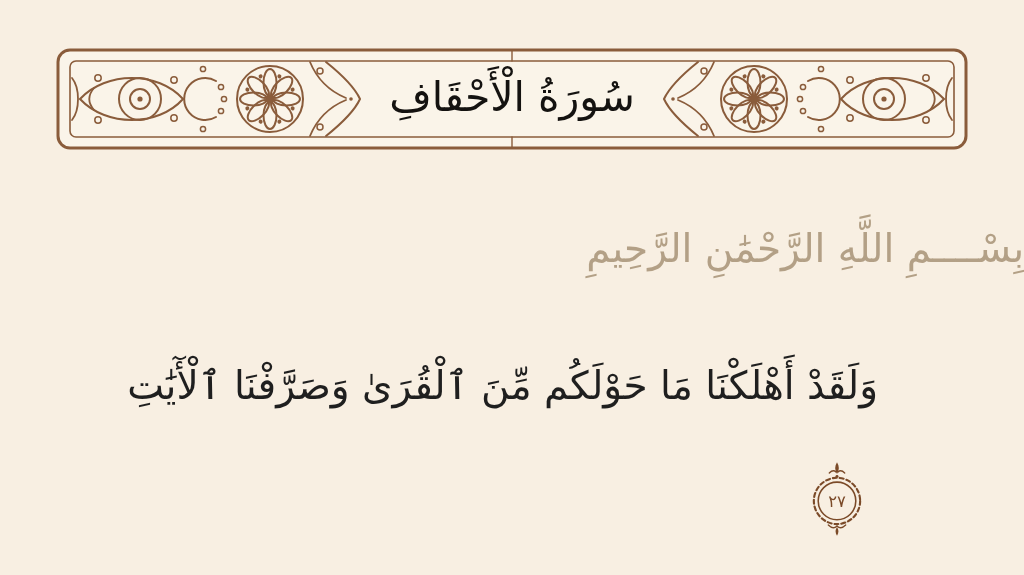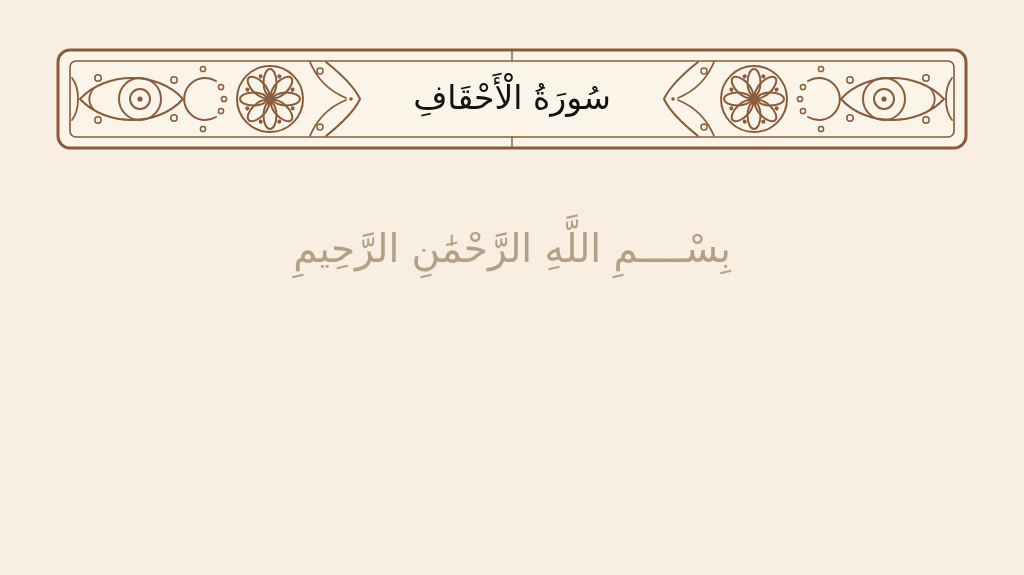--- a/index.html
+++ b/index.html
@@ -17,29 +17,29 @@
   
   .band{
     position:absolute;left:56px;top:48px;
     width:912px;height:102px;
   }
   .band svg{position:absolute;inset:0;display:block;}
   .band .title{
     position:absolute;inset:0;
     display:flex;align-items:center;justify-content:center;
     direction:rtl;
-    font-size:33px;
+    font-size:41px;
     color:#141210;
     padding-bottom:4px;
     letter-spacing:0;
   }
   
   .bismillah{
     position:absolute;left:0;top:210px;width:100%;
-    direction:rtl;text-align:center;
+    direction:rtl;
     font-size:39px;line-height:78px;
     color:#b3a086;
   }
   
   .verse{
     position:absolute;top:332px;right:146px;
     direction:rtl;text-align:right;
     color:#1f1f1f;
     font-size:39px;line-height:108px;
     white-space:nowrap;
@@ -141,17 +141,36 @@
       </g>
     </svg>
 
     <div class="title">سُورَةُ الْأَحْقَافِ</div>
   </div>
 
   <div class="bismillah">بِسْــــمِ اللَّهِ الرَّحْمَٰنِ الرَّحِيمِ</div>
 
   <div class="verse">
     <span class="line">
-      
+      <span>وَلَقَدْ أَهْلَكْنَا مَا حَوْلَكُم مِّنَ ٱلْقُرَىٰ وَصَرَّفْنَا ٱلْأٓيَٰتِ</span>
+    </span>
+    <span class="line">
+      <span class="medallion">
+        <svg viewBox="0 0 56 78" fill="none" stroke="#7b4a28" stroke-width="1.8" stroke-linecap="round">
+
+          <path d="M28 1 C25.5 5 25.5 9 28 13 C30.5 9 30.5 5 28 1 Z" fill="#7b4a28" stroke="none"></path>
+          <path d="M20 12 Q24 8 27 11 M36 12 Q32 8 29 11" stroke-width="1.4"></path>
+          <circle cx="28" cy="15.5" r="1.5" fill="#7b4a28" stroke="none"></circle>
+
+          <circle cx="28" cy="41" r="24" stroke-width="2.2" stroke-dasharray="4.1 3.1"></circle>
+
+          <circle cx="28" cy="41" r="19.5" stroke-width="1.6"></circle>
+
+          <path d="M19 66 Q24 71 28 67 Q32 71 37 66" stroke-width="1.4"></path>
+          <path d="M28 68 C26 71 26 74 28 77 C30 74 30 71 28 68 Z" fill="#7b4a28" stroke="none"></path>
+
+          <text x="28" y="47.5" text-anchor="middle" fill="#7b4a28" stroke="none">٢٧</text>
+        </svg>
+      </span>
     </span>
   </div>
 
 </div>
 
 </body></html>

